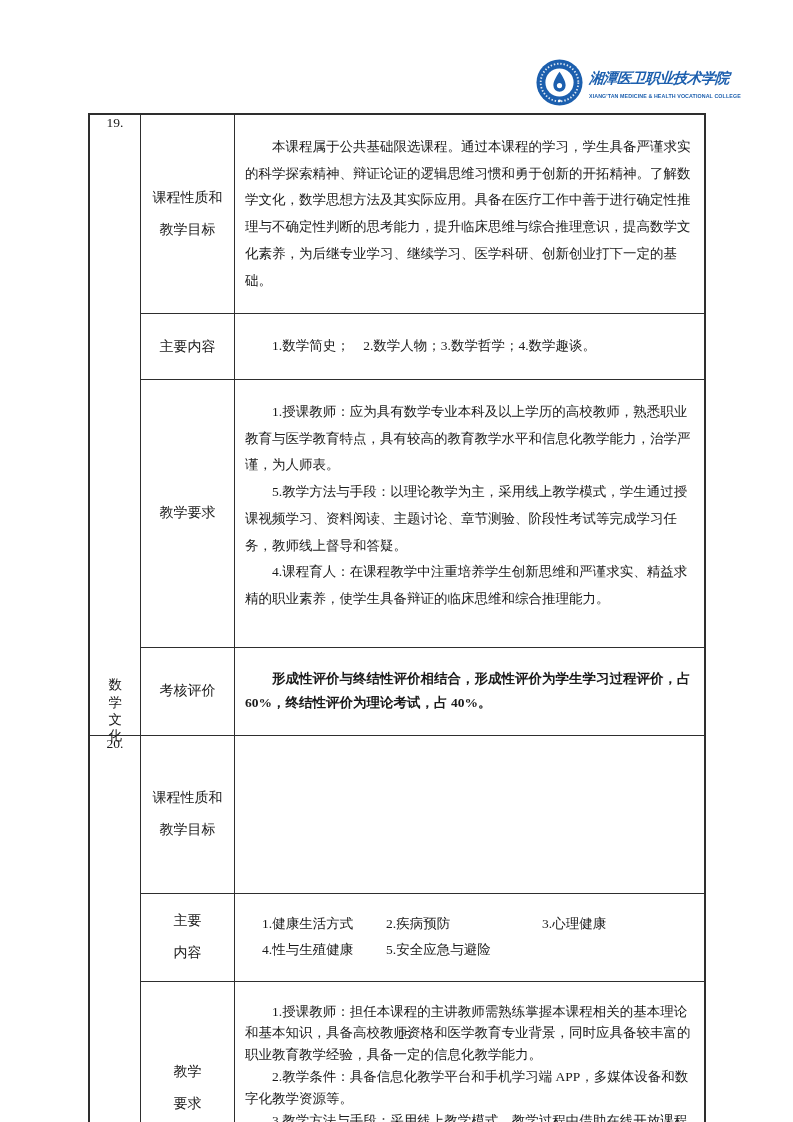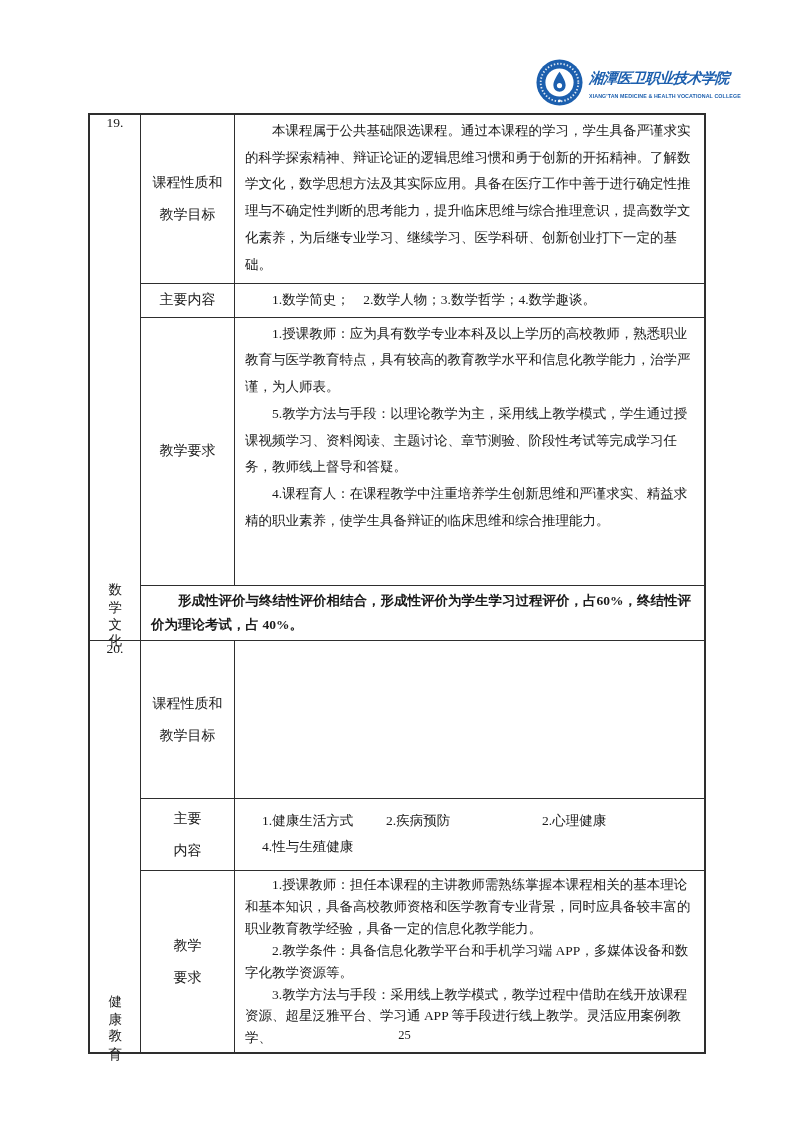--- a/index.html
+++ b/index.html
@@ -52,21 +52,21 @@
   .rows { flex:1 1 auto; display:flex; flex-direction:column; }
   .row { display:flex; align-items:stretch; }
   .row + .row { border-top:1.5px solid #2e2e2e; }
 
   .label-cell {
     width:94px; flex:0 0 94px; border-right:1.5px solid #2e2e2e;
     display:flex; align-items:center; justify-content:center;
     text-align:center; font-size:14px; line-height:2.3;
     white-space:pre-line;
   }
-  .content-cell { flex:1 1 auto; padding:3px 10px; font-size:13.5px; }
+  .content-cell { flex:1 1 auto; padding:19px 10px; font-size:13.5px; }
   .content-cell p { text-indent:2em; white-space:pre-wrap; }
 
   .vc .content-cell { display:flex; flex-direction:column; justify-content:center; }
 
   .sec19 .content-cell { line-height:1.98; }
   .sec19 .r4 .content-cell { line-height:1.8;font-weight:bold; }
   .sec20 .content-cell { line-height:1.62; }
 
   .sec19 .r1 { min-height:168px; }
   .sec19 .r2 { min-height:32px;justify-content:flex-end; }
@@ -138,20 +138,21 @@
         <div class="row r3">
           <div class="label-cell">教学要求</div>
           <div class="content-cell">
             <p>1.授课教师：应为具有数学专业本科及以上学历的高校教师，熟悉职业教育与医学教育特点，具有较高的教育教学水平和信息化教学能力，治学严谨，为人师表。</p>
             <p>5.教学方法与手段：以理论教学为主，采用线上教学模式，学生通过授课视频学习、资料阅读、主题讨论、章节测验、阶段性考试等完成学习任务，教师线上督导和答疑。</p>
             <p>4.课程育人：在课程教学中注重培养学生创新思维和严谨求实、精益求精的职业素养，使学生具备辩证的临床思维和综合推理能力。</p>
           </div>
         </div>
 
         <div class="row r4 vc">
+          <div class="label-cell">考核评价</div>
           <div class="content-cell">
             <p>形成性评价与终结性评价相结合，形成性评价为学生学习过程评价，占60%，终结性评价为理论考试，占 40%。</p>
           </div>
         </div>
 
       </div>
     </section>
 
     <section class="section sec20">
       <div class="course-cell">
@@ -165,22 +166,23 @@
 教学目标</div>
         </div>
 
         <div class="row r2 vc">
           <div class="label-cell">主要
 内容</div>
           <div class="content-cell">
             <div class="items-grid">
               <span>1.健康生活方式</span>
               <span>2.疾病预防</span>
-              <span>2.心理健康</span>
+              <span>3.心理健康</span>
               <span>4.性与生殖健康</span>
+              <span>5.安全应急与避险</span>
             </div>
           </div>
         </div>
 
         <div class="row r3">
           <div class="label-cell">教学
 要求</div>
           <div class="content-cell">
             <p>1.授课教师：担任本课程的主讲教师需熟练掌握本课程相关的基本理论和基本知识，具备高校教师资格和医学教育专业背景，同时应具备较丰富的职业教育教学经验，具备一定的信息化教学能力。</p>
             <p>2.教学条件：具备信息化教学平台和手机学习端 APP，多媒体设备和数字化教学资源等。</p>

